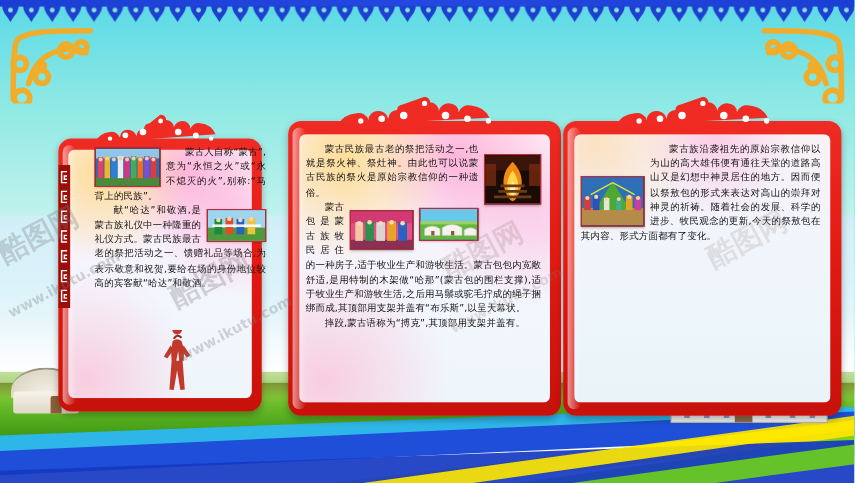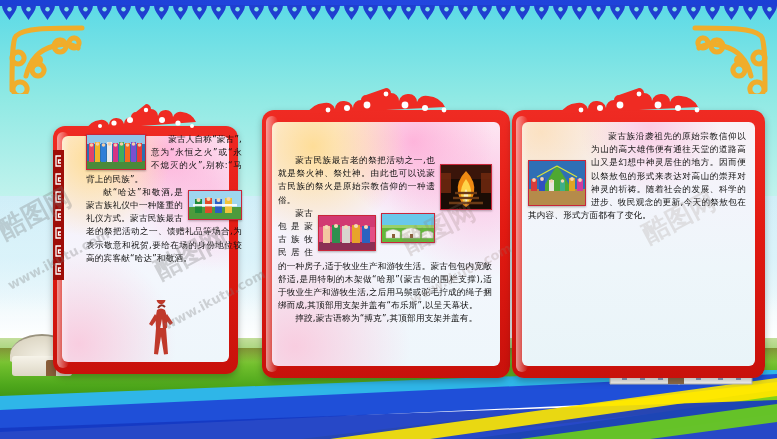--- a/index.html
+++ b/index.html
@@ -150,21 +150,21 @@
   .col{
     position:absolute;z-index:11;
     color:#111;
     font-family:"DejaVu Sans","Liberation Sans",sans-serif;
     font-size:8.6px;line-height:13.2px;
     text-align:justify;text-justify:inter-ideograph;
     letter-spacing:.2px;
   }
   .col p{margin:0 0 0 0;text-indent:2em;}
   #text-left{left:68px;top:133px;width:156px;margin-left:18px;}
-  #text-mid{left:278px;top:130px;width:214px;margin-top:24px;}
+  #text-mid{left:278px;top:130px;width:214px;}
   #text-right{left:528px;top:130px;width:218px;}
 
   
   .photo{
     border:1.5px solid #c9263a;background:#333;overflow:hidden;
     box-shadow:0 1px 2px rgba(0,0,0,.3);
   }
   .photo .im{width:100%;height:100%;display:block;}
 
   .ph-a{float:left;width:58px;height:34px;margin:1px 5px 2px 0;}

